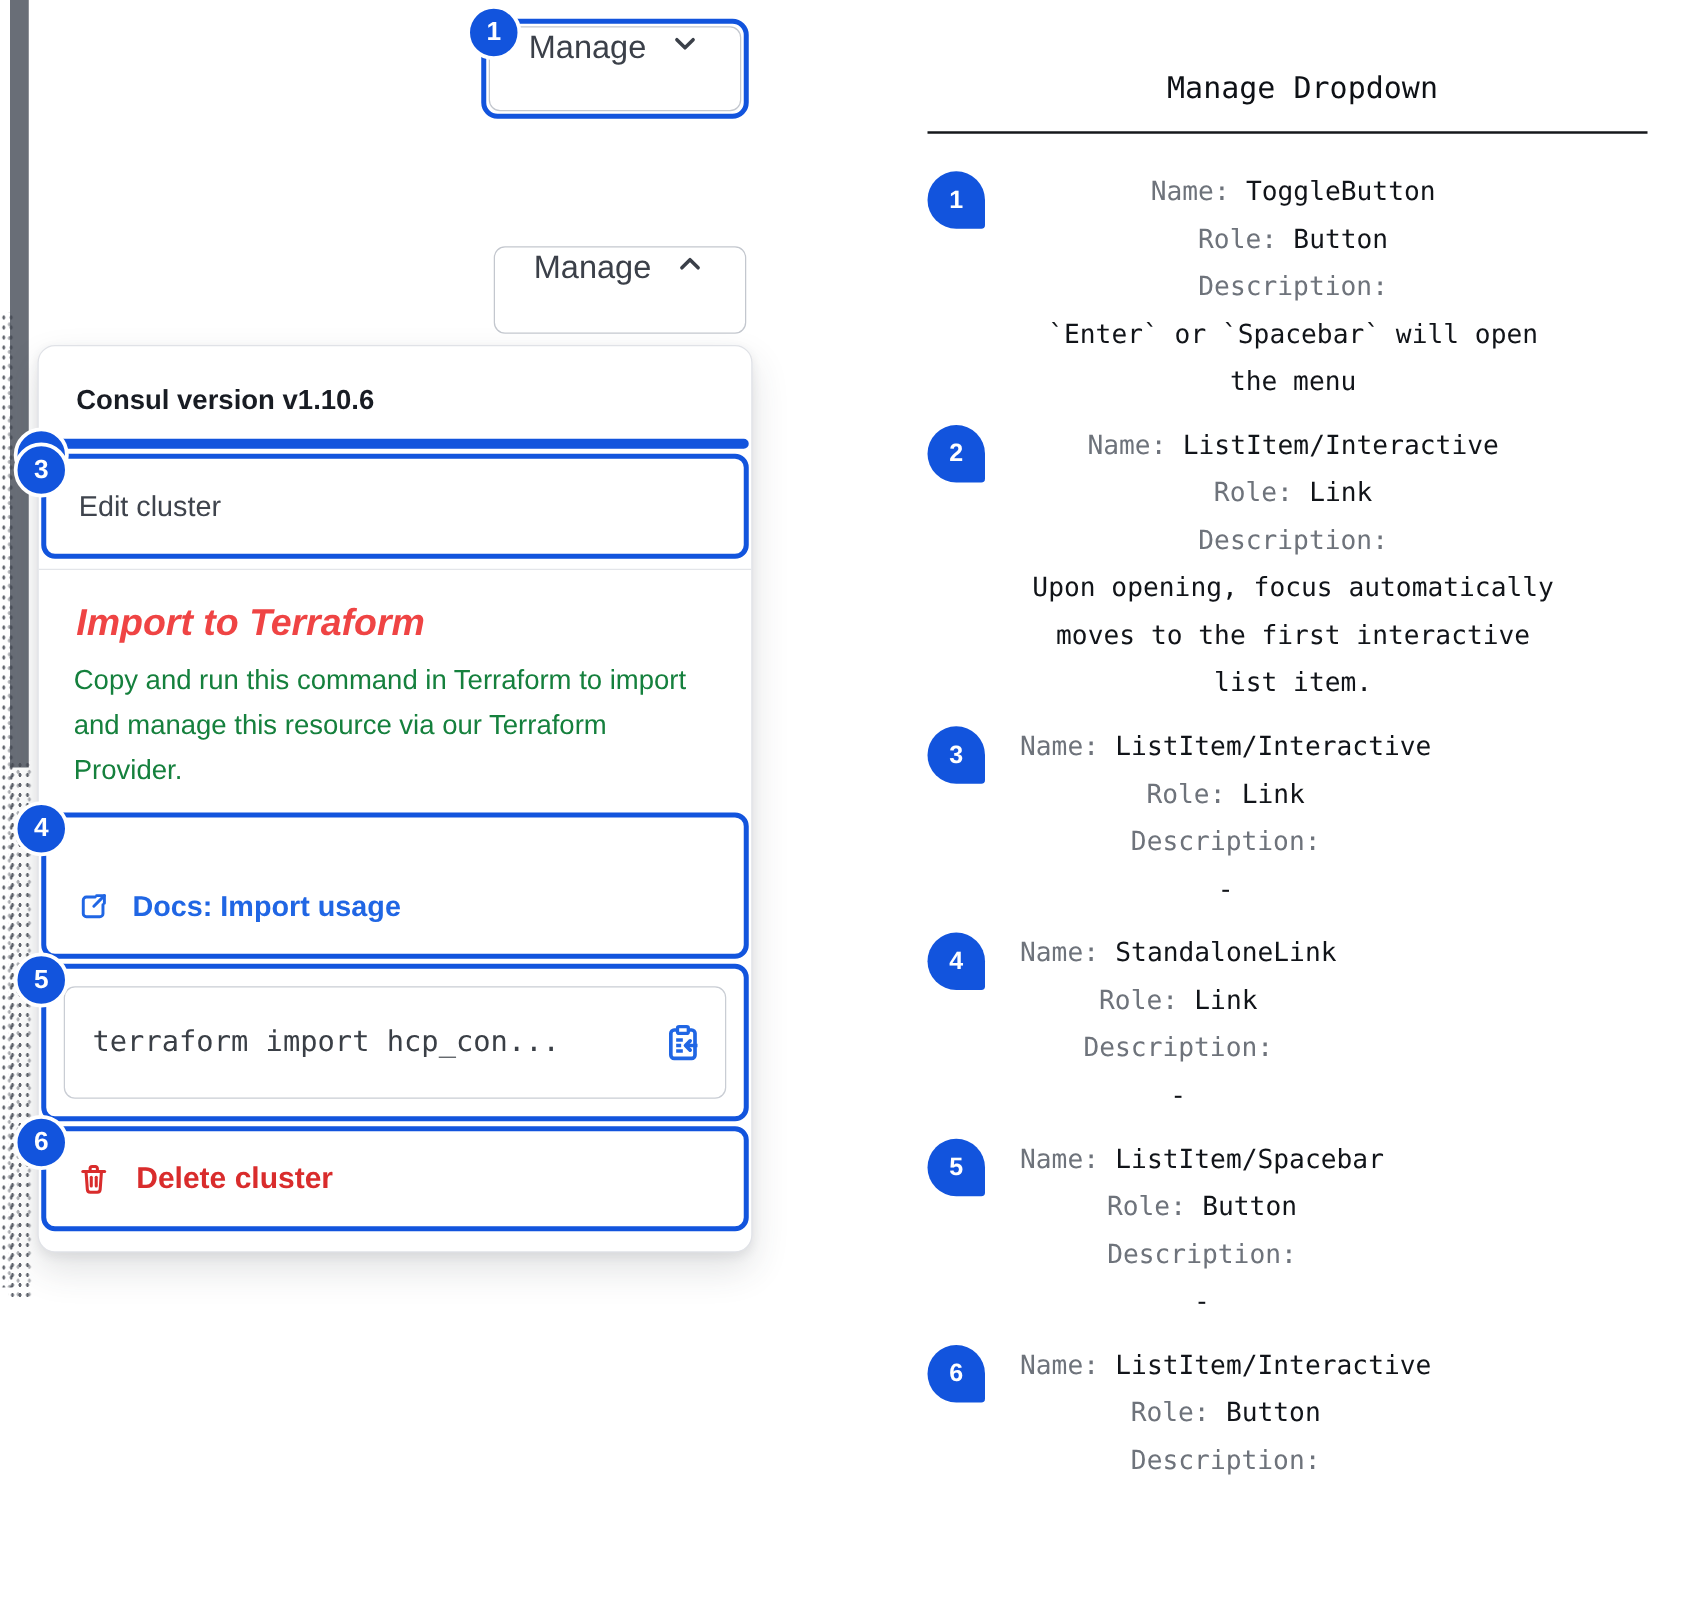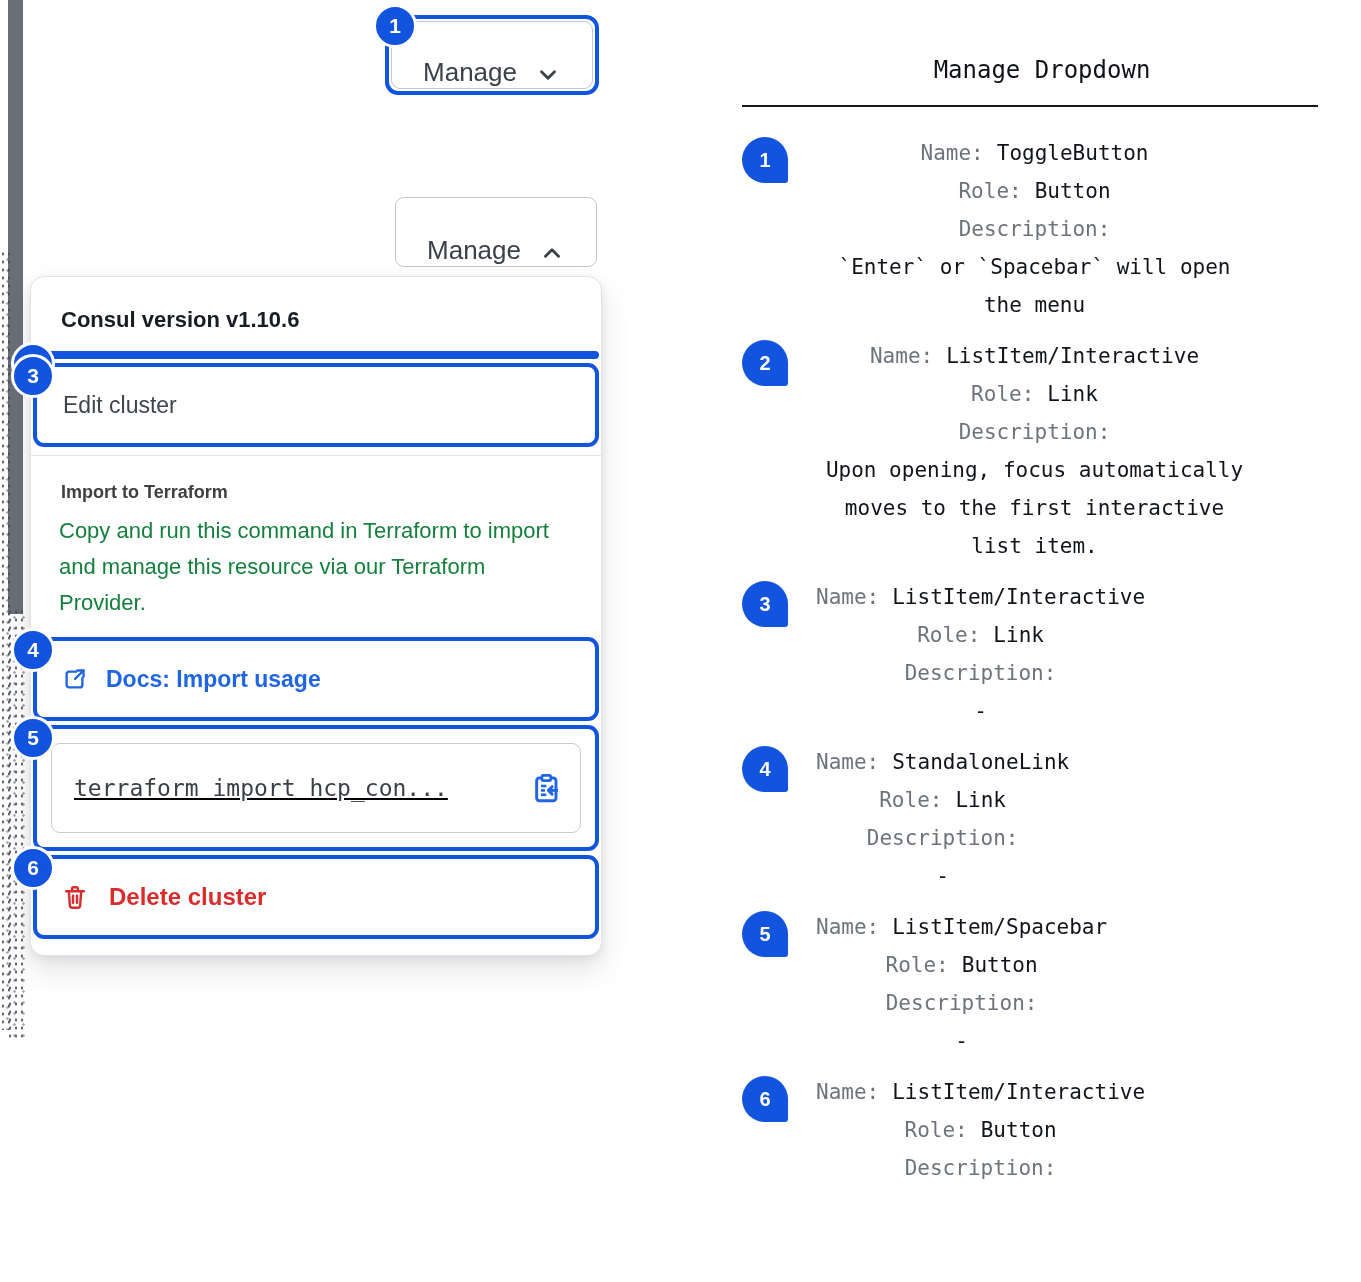--- a/index.html
+++ b/index.html
@@ -34,21 +34,21 @@
     font-family:"Liberation Sans",sans-serif;
   }
 
   
   .focus-wrap{
     position:absolute;left:385px;top:15px;border-radius:13px;
     border:4px solid transparent;padding:2px;z-index:3;
   }
   .btn{
     box-sizing:border-box;background:#fff;border:1.5px solid #c3c7ce;border-radius:9px;
-    display:flex;align-items:flex-end;justify-content:center;gap:18px;
+    display:flex;align-items:flex-start;justify-content:center;gap:18px;
     font-size:26px;color:#3b4049;cursor:pointer;
   }
   .btn-inner{width:202px;height:68px;}
   .btn-open{position:absolute;left:395px;top:197px;width:202px;height:70px;z-index:3;}
 
   
   .panel{
     position:absolute;left:30px;top:276px;width:572px;box-sizing:border-box;
     background:#fff;border:1px solid #e0e2e7;border-radius:14px;
     box-shadow:0 14px 30px rgba(50,55,65,.14), 0 3px 8px rgba(50,55,65,.08);
@@ -56,28 +56,28 @@
   }
   .version{font-weight:bold;font-size:22px;color:#181c23;margin:8px 30px 18px;}
   .orow{
     position:relative;box-sizing:border-box;background:#fff;
     border-radius:11px;margin:0 2px 4px;border:4px solid transparent;
   }
   .orow .cbadge{left:-26px;top:-13px;}
   .menu-row{height:76px;display:flex;align-items:center;padding:0 26px;
     font-size:23px;color:#3f444d;cursor:pointer;}
   .divider{height:1px;background:#e3e5e9;margin:8px 0 0;}
-  .sec-title{font-weight:bold;font-size:18px;color:#404040;margin:26px 30px 10px;}
+  .sec-title{font-weight:bold;font-size:30px;color:#ef4444;margin:26px 30px 10px;font-style:italic;}
   .sec-desc{font-size:22px;color:#15803d;line-height:36px;margin:0 28px 16px;max-width:502px;}
   .link-row{height:76px;display:flex;align-items:center;gap:18px;padding:0 24px;
-    font-size:23px;font-weight:600;cursor:pointer;}
+    font-size:23px;font-weight:600;cursor:pointer;margin-top:33px;}
   .copy-row{padding:14px 14px;}
   .code-field{
     box-sizing:border-box;height:90px;border:1.5px solid #c9cdd4;border-radius:9px;
-    display:flex;align-items:center;justify-content:space-between;padding:0 18px 0 22px;text-decoration:underline;
+    display:flex;align-items:center;justify-content:space-between;padding:0 18px 0 22px;
   }
   .code-text{font-family:"DejaVu Sans Mono",monospace;font-size:23px;color:#3a3f46;}
   .danger-row{height:76px;display:flex;align-items:center;gap:20px;padding:0 24px;
     font-size:24px;font-weight:600;cursor:pointer;}
 
   
   .right{position:absolute;left:742px;top:56px;width:600px;
     font-family:"DejaVu Sans Mono",monospace;text-align:center;}
   .r-title{font-size:24px;color:#0e1116;}
   .r-hr{height:2px;background:#16181c;margin:21px 0 27px;width:576px;}

